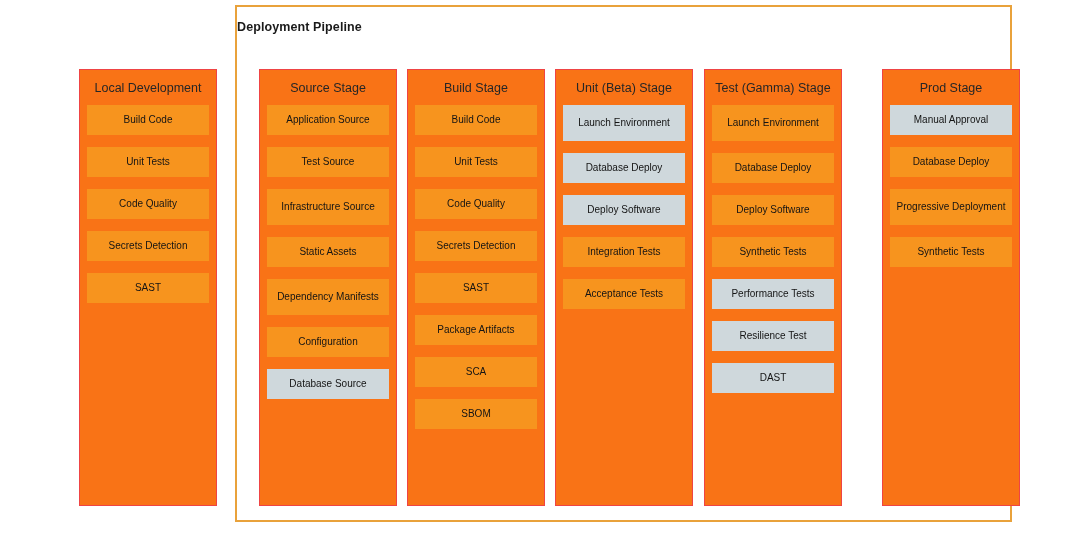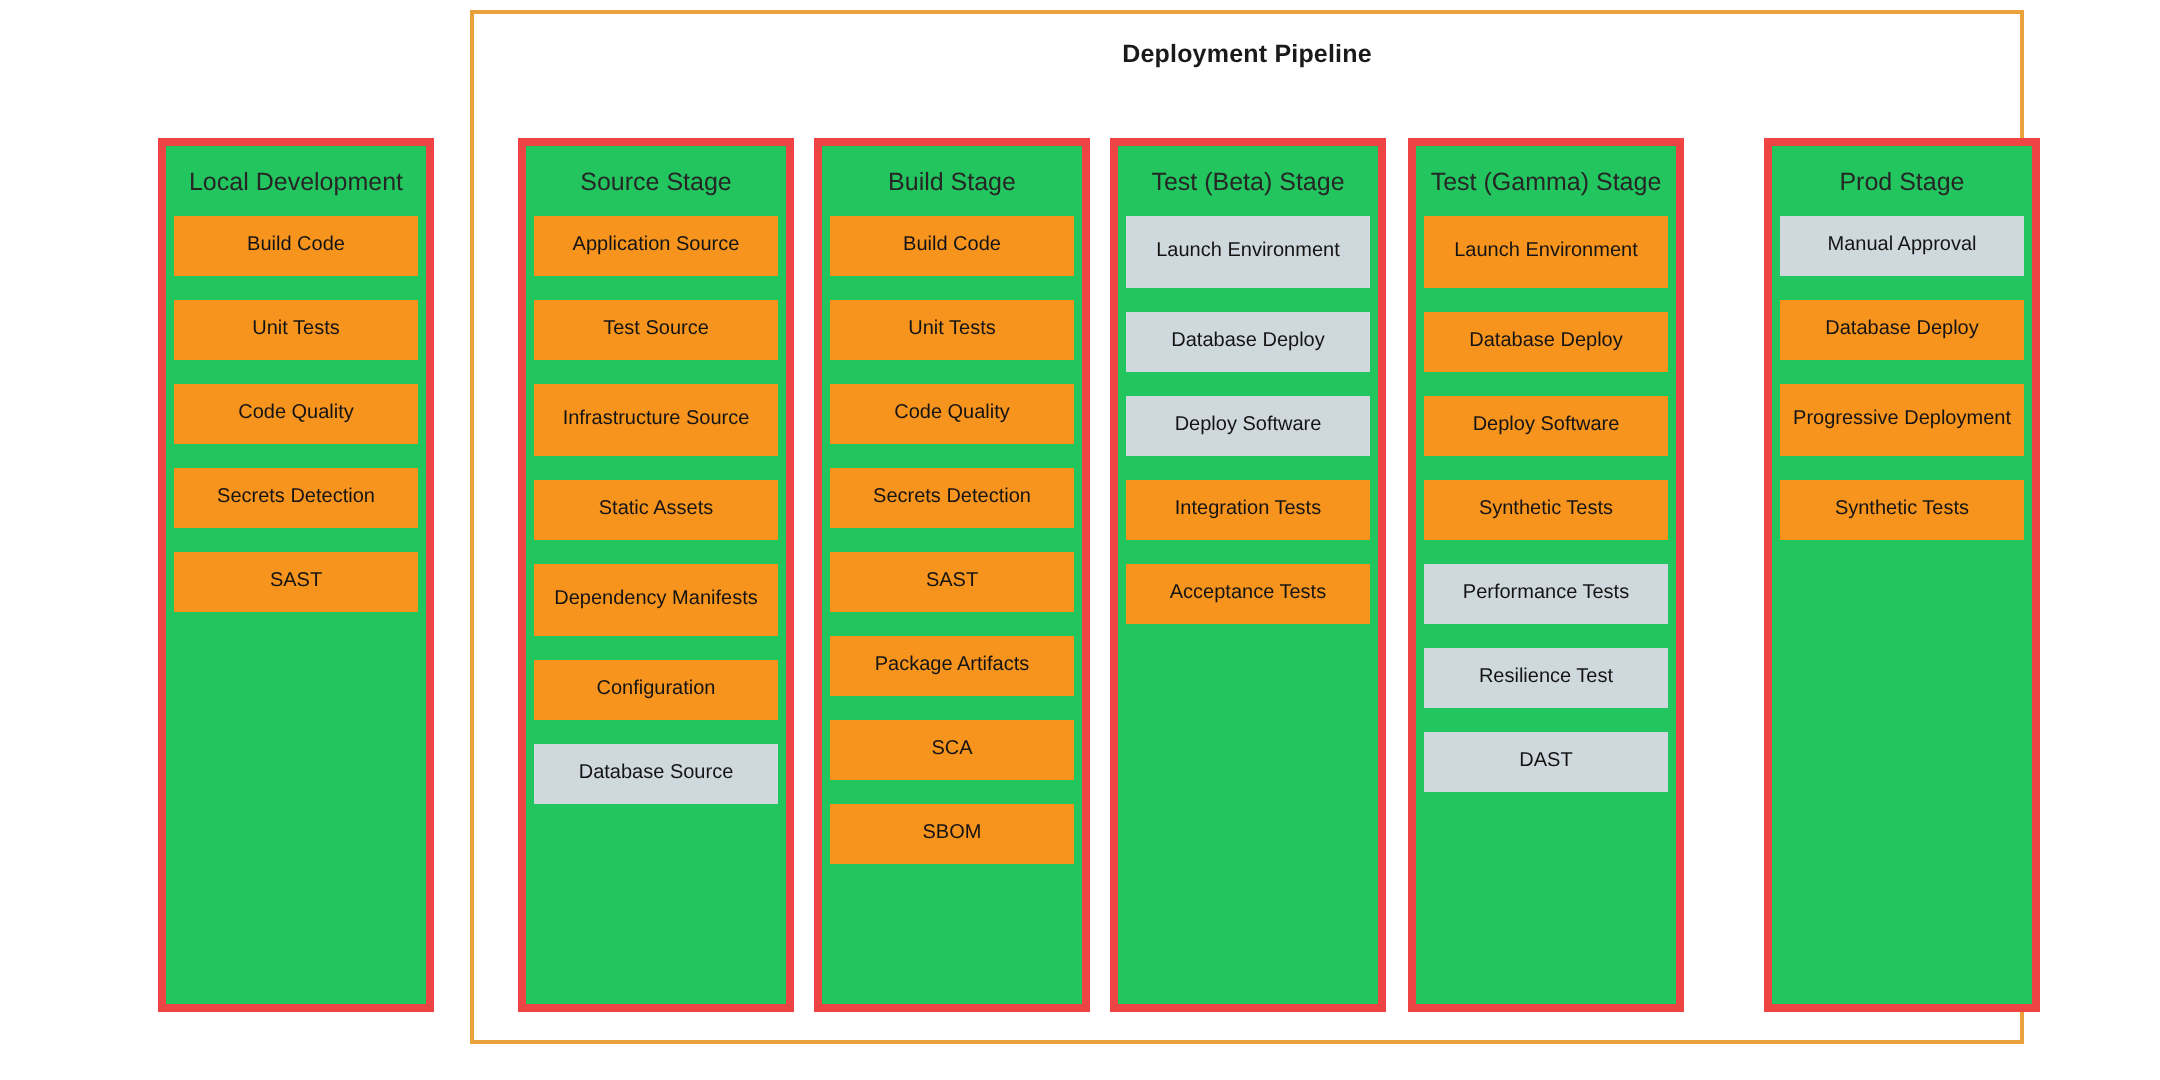--- a/index.html
+++ b/index.html
@@ -29,35 +29,35 @@
     height: 517px;
     border: 2px solid #e9a23b;
     box-sizing: border-box;
     background: transparent;
   }
   .pipeline-title {
     position: absolute;
     left: 0;
     right: 0;
     top: 13px;
-    text-align: center;
+    text-align: left;
     font-size: 12.5px;
     font-weight: bold;
     color: #1a1a1a;
     letter-spacing: 0.1px;
   }
 
   
   .card {
     position: absolute;
     top: 69px;
     width: 138px;
     height: 437px;
-    background: #22c55e;
-    border: 4px solid #ef4444;
+    background: #f97316;
+    border: 1px solid #ef4444;
     box-sizing: border-box;
     display: flex;
     flex-direction: column;
     align-items: center;
   }
   .card-title {
     font-size: 12.5px;
     color: #262626;
     margin-top: 11px;
     margin-bottom: 10px;
@@ -137,21 +137,21 @@
           <div class="item orange">Unit Tests</div>
           <div class="item orange">Code Quality</div>
           <div class="item orange">Secrets Detection</div>
           <div class="item orange">SAST</div>
           <div class="item orange">Package Artifacts</div>
           <div class="item orange">SCA</div>
           <div class="item orange">SBOM</div>
         </div>
       </div>
       <div class="card col-3">
-        <div class="card-title">Test (Beta) Stage</div>
+        <div class="card-title">Unit (Beta) Stage</div>
         <div class="card-items">
           <div class="item gray two-line">Launch Environment</div>
           <div class="item gray">Database Deploy</div>
           <div class="item gray">Deploy Software</div>
           <div class="item orange">Integration Tests</div>
           <div class="item orange">Acceptance Tests</div>
         </div>
       </div>
       <div class="card col-4">
         <div class="card-title">Test (Gamma) Stage</div>

